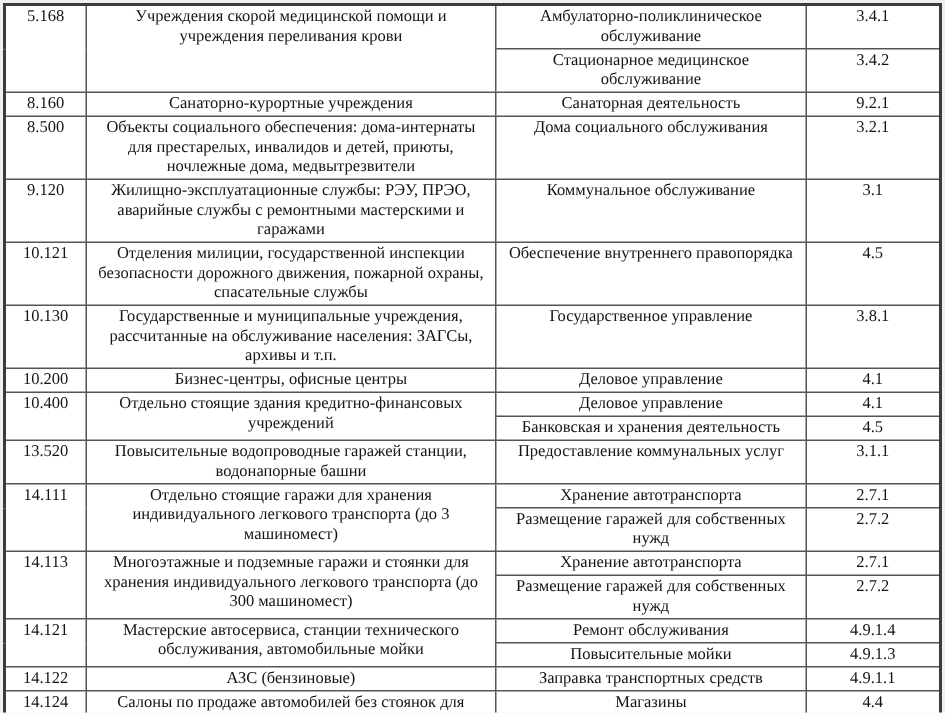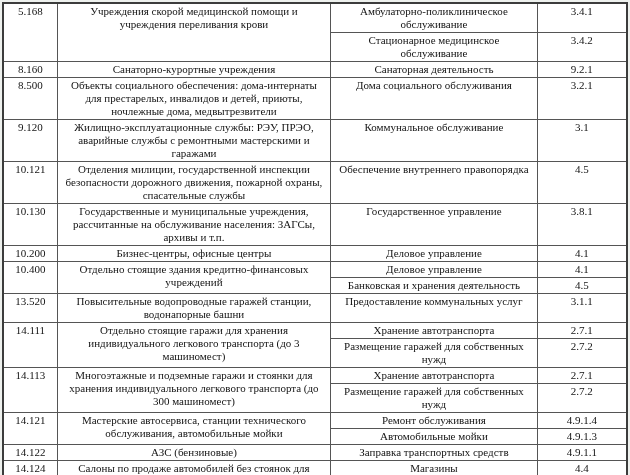--- a/index.html
+++ b/index.html
@@ -130,21 +130,21 @@
           <td>Размещение гаражей для собственных нужд</td>
           <td>2.7.2</td>
         </tr>
         <tr>
           <td rowspan="2">14.121</td>
           <td rowspan="2">Мастерские автосервиса, станции технического обслуживания, автомобильные мойки</td>
           <td>Ремонт обслуживания</td>
           <td>4.9.1.4</td>
         </tr>
         <tr>
-          <td>Автомобильные мойки</td>
+          <td>Повысительные мойки</td>
           <td>4.9.1.3</td>
         </tr>
         <tr>
           <td rowspan="1">14.122</td>
           <td rowspan="1">АЗС (бензиновые)</td>
           <td>Заправка транспортных средств</td>
           <td>4.9.1.1</td>
         </tr>
         <tr>
           <td rowspan="1">14.124</td>

